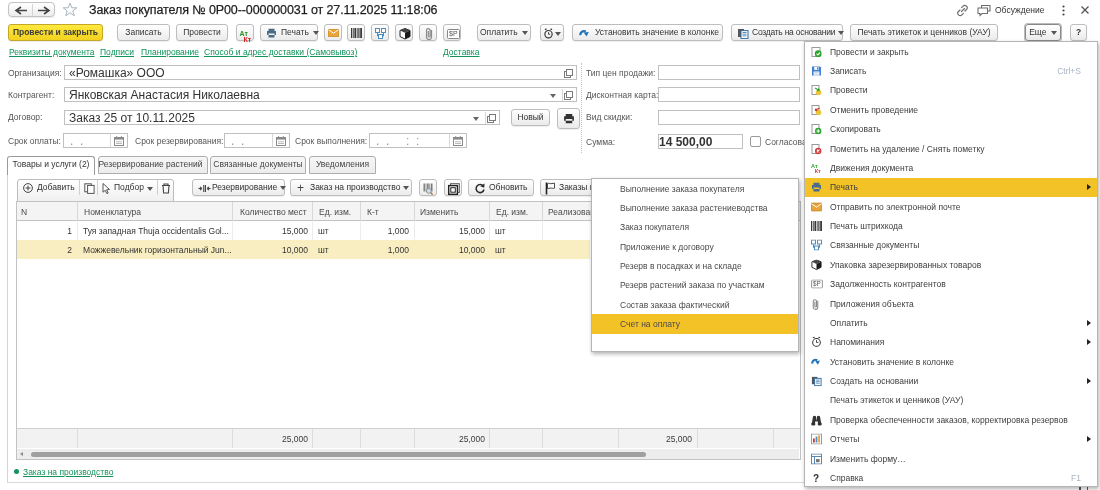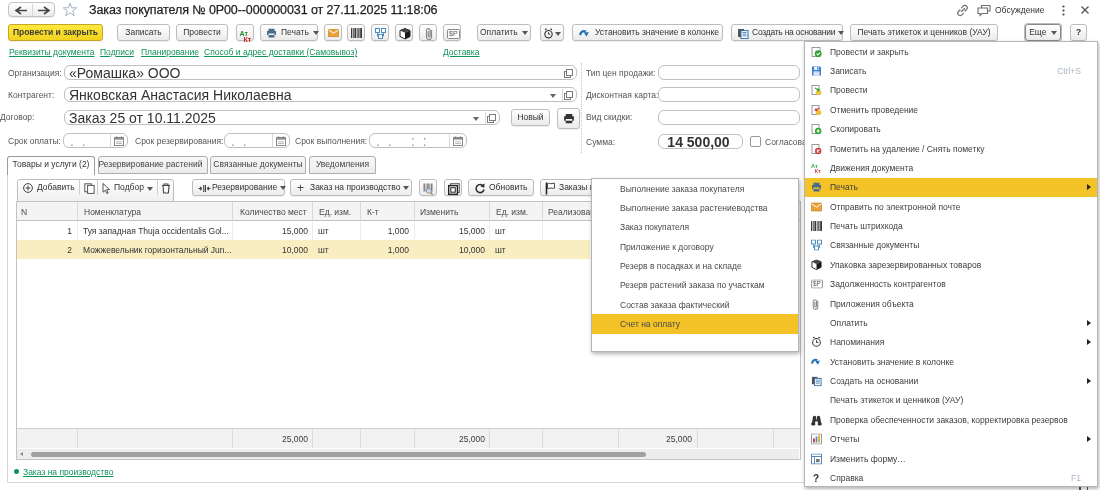--- a/index.html
+++ b/index.html
@@ -1,21 +1,21 @@
 <!DOCTYPE html>
 <html><head><meta charset="utf-8">
 <style>
 *{box-sizing:border-box;margin:0;padding:0}
 html,body{width:1100px;height:490px;overflow:hidden}
 body{position:relative;background:#fff;font-family:"Liberation Sans",sans-serif;font-size:8.5px;color:#333}
 .abs{position:absolute}
 .btn{position:absolute;height:17px;border:1px solid #bdbdbd;border-radius:3px;background:linear-gradient(#ffffff,#ebebeb);color:#333;font-size:8.5px;line-height:15px;text-align:center;box-shadow:0 1px 1px rgba(0,0,0,.07);white-space:nowrap}
 .ybtn{background:linear-gradient(#ffe93e,#f2d21f);border-color:#c5a727;font-weight:bold;color:#3c3c34}
 .lbl{position:absolute;color:#555;font-size:8.5px;white-space:nowrap}
-.fld{position:absolute;height:15px;border:1px solid #c0c0c0;border-radius:6px;background:#fff;font-size:14px;color:#333;line-height:13px;white-space:nowrap}
+.fld{position:absolute;height:15px;border:1px solid #c0c0c0;border-radius:0;background:#fff;font-size:12px;color:#333;line-height:13px;white-space:nowrap}
 .lnk{position:absolute;color:#11935a;text-decoration:underline;font-size:8.5px;white-space:nowrap}
 .carr{display:inline-block;width:0;height:0;border-left:3px solid transparent;border-right:3px solid transparent;border-top:4px solid #555;vertical-align:middle}
 .menu{position:absolute;background:#fff;border:1px solid #b5b5b5;box-shadow:1px 2px 4px rgba(0,0,0,.3);z-index:20}
 .mi{position:relative;height:19.39px}
 .mi .tx{position:absolute;left:25.5px;top:50%;transform:translateY(-50%);white-space:nowrap;color:#3d3d3d}
 .mi .ic{position:absolute;left:6px;top:50%;transform:translateY(-50%);width:11px;height:11px}
 .mi .sc{position:absolute;right:16px;top:50%;transform:translateY(-50%);color:#aab4c4}
 .mi .ar{position:absolute;right:6px;top:50%;transform:translateY(-50%);width:0;height:0;border-top:3.5px solid transparent;border-bottom:3.5px solid transparent;border-left:4.5px solid #222}
 .hl{background:#f2c227}
 .smi{position:relative;height:19.33px}
@@ -155,21 +155,21 @@
 </div>
 <div class="lbl" style="left:8px;top:90px">Контрагент:</div>
 <div class="fld" style="left:64px;top:87px;width:513px;padding-left:4px;line-height:14px">Янковская Анастасия Николаевна
  <span class="carr" style="position:absolute;right:20px;top:6px;border-top-color:#666"></span>
  <div style="position:absolute;right:13px;top:1px;width:1px;height:12px;background:#d8d8d8"></div>
  <svg style="position:absolute;right:3px;top:3px" width="9" height="9" viewBox="0 0 9 9">
       <rect x="0.5" y="2.5" width="6" height="6" fill="#fff" stroke="#7a7a7a"></rect>
       <rect x="2.5" y="0.5" width="6" height="6" fill="#fff" stroke="#7a7a7a"></rect>
     </svg>
 </div>
-<div class="lbl" style="left:0;top:112px">Договор:</div>
+<div class="lbl" style="left:8px;top:112px">Договор:</div>
 <div class="fld" style="left:64px;top:110px;width:436px;padding-left:4px;line-height:14px">Заказ 25 от 10.11.2025
  <span class="carr" style="position:absolute;right:20px;top:6px;border-top-color:#666"></span>
  <div style="position:absolute;right:13px;top:1px;width:1px;height:12px;background:#d8d8d8"></div>
  <svg style="position:absolute;right:3px;top:3px" width="9" height="9" viewBox="0 0 9 9">
       <rect x="0.5" y="2.5" width="6" height="6" fill="#fff" stroke="#7a7a7a"></rect>
       <rect x="2.5" y="0.5" width="6" height="6" fill="#fff" stroke="#7a7a7a"></rect>
     </svg>
 </div>
 <div class="btn" style="left:511px;top:109px;width:39px;height:17px">Новый</div>
 <div class="btn" style="left:557px;top:108px;width:23px;height:21px">
@@ -217,21 +217,21 @@
 
 <div class="abs" style="left:581px;top:63px;width:0;height:90px;border-left:1px dotted #c4c4c4"></div>
 
 <div class="lbl" style="left:586px;top:68px">Тип цен продажи:</div>
 <div class="fld" style="left:658px;top:65px;width:142px"></div>
 <div class="lbl" style="left:586px;top:90px">Дисконтная карта:</div>
 <div class="fld" style="left:658px;top:87px;width:142px"></div>
 <div class="lbl" style="left:586px;top:112px">Вид скидки:</div>
 <div class="fld" style="left:658px;top:110px;width:142px"></div>
 <div class="lbl" style="left:586px;top:137px">Сумма:</div>
-<div class="fld" style="left:658px;top:134px;width:85px;text-align:center;padding-right:4px;font-weight:bold;line-height:14px">14 500,00</div>
+<div class="fld" style="left:658px;top:134px;width:85px;text-align:left;padding-right:4px;font-weight:bold;line-height:14px">14 500,00</div>
 <div class="abs" style="left:750px;top:136px;width:11px;height:11px;border:1px solid #9a9a9a;border-radius:2px;background:#fff"></div>
 <div class="lbl" style="left:765px;top:137px">Согласовано</div>
 
 <div class="abs" style="left:7px;top:156px;width:88px;height:19px;border:1px solid #9b9b9b;border-bottom:none;border-radius:3px 3px 0 0;background:#fff;z-index:2;text-align:center;line-height:15px">Товары и услуги (2)</div>
 <div class="abs" style="left:97.5px;top:156px;width:110px;height:18px;border:1px solid #adadad;border-radius:3px 3px 0 0;background:linear-gradient(#f7f7f7,#ececec);line-height:14.5px;color:#444">Резервирование растений</div>
 <div class="abs" style="left:210px;top:156px;width:96px;height:18px;border:1px solid #adadad;border-radius:3px 3px 0 0;background:linear-gradient(#f7f7f7,#ececec);text-align:center;line-height:14.5px;color:#444">Связанные документы</div>
 <div class="abs" style="left:309px;top:156px;width:67px;height:18px;border:1px solid #adadad;border-radius:3px 3px 0 0;background:linear-gradient(#f7f7f7,#ececec);text-align:center;line-height:14.5px;color:#444">Уведомления</div>
 
 <div class="abs" style="left:17px;top:179px;width:157px;height:29px;border:1px solid #bdbdbd;border-radius:3px;background:linear-gradient(#fff,#ebebeb);box-shadow:0 1px 1px rgba(0,0,0,.07)">
  <svg style="position:absolute;left:5px;top:3px" width="10" height="10" viewBox="0 0 10 10">

